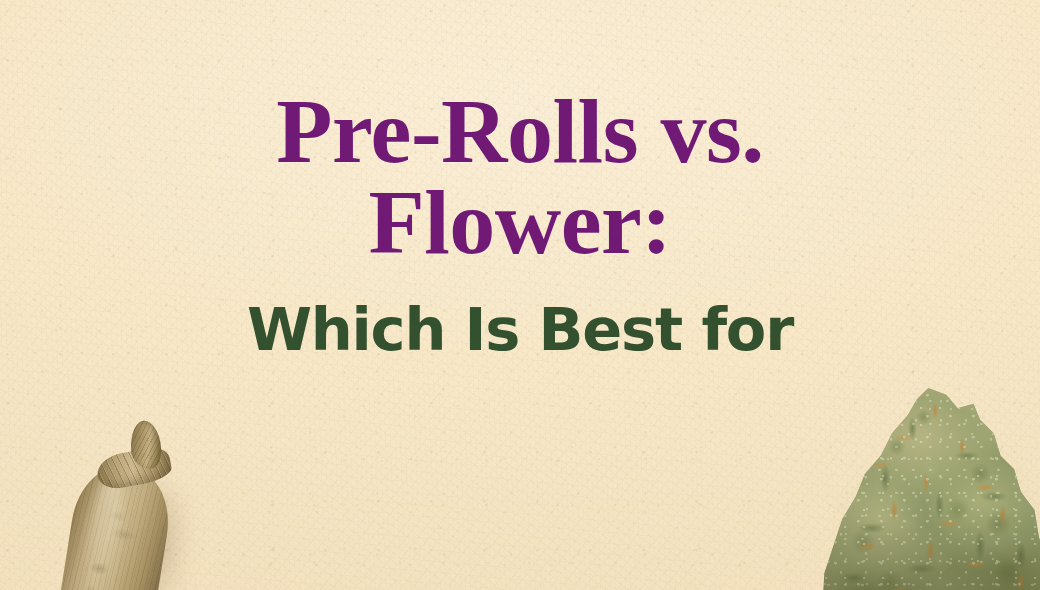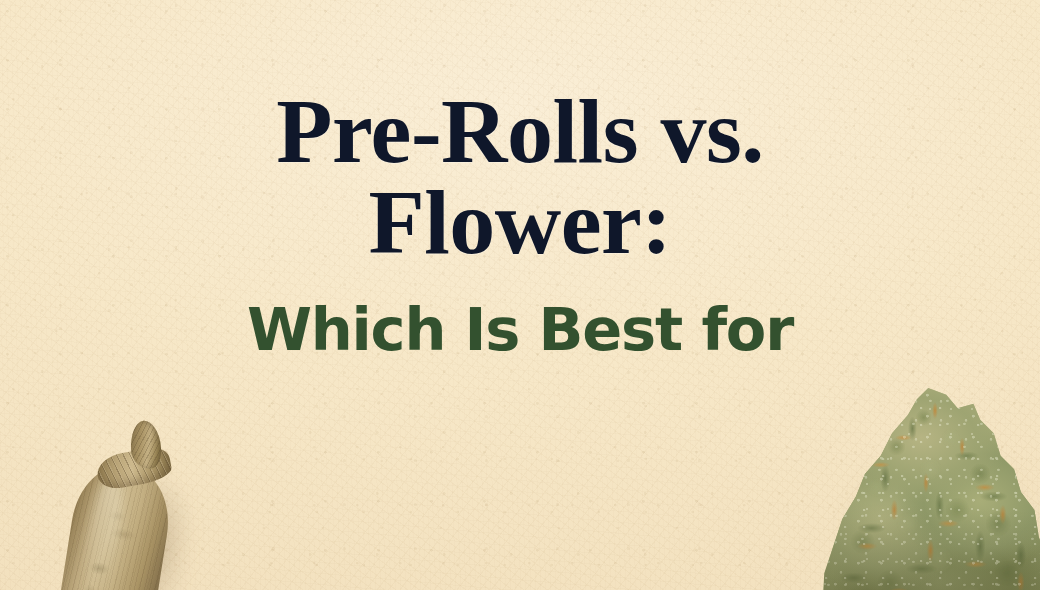--- a/index.html
+++ b/index.html
@@ -62,21 +62,21 @@
     left:0; right:0; top:86px;
     text-align:center;
     z-index:6;
   }
 
   .headline {
     font-family:"Liberation Serif", serif;
     font-weight:bold;
     font-size:92px;
     line-height:0.99;
-    color:#0f172a;
+    color:#701a75;
     letter-spacing:-0.5px;
     text-shadow:0 1px 0 rgba(255,255,255,.28);
   }
   .headline .hl-line { display:block; white-space:nowrap; }
 
   .subhead {
     font-family:"DejaVu Sans", "Liberation Sans", sans-serif;
     font-weight:bold;
     font-size:59px;
     line-height:1.14;

